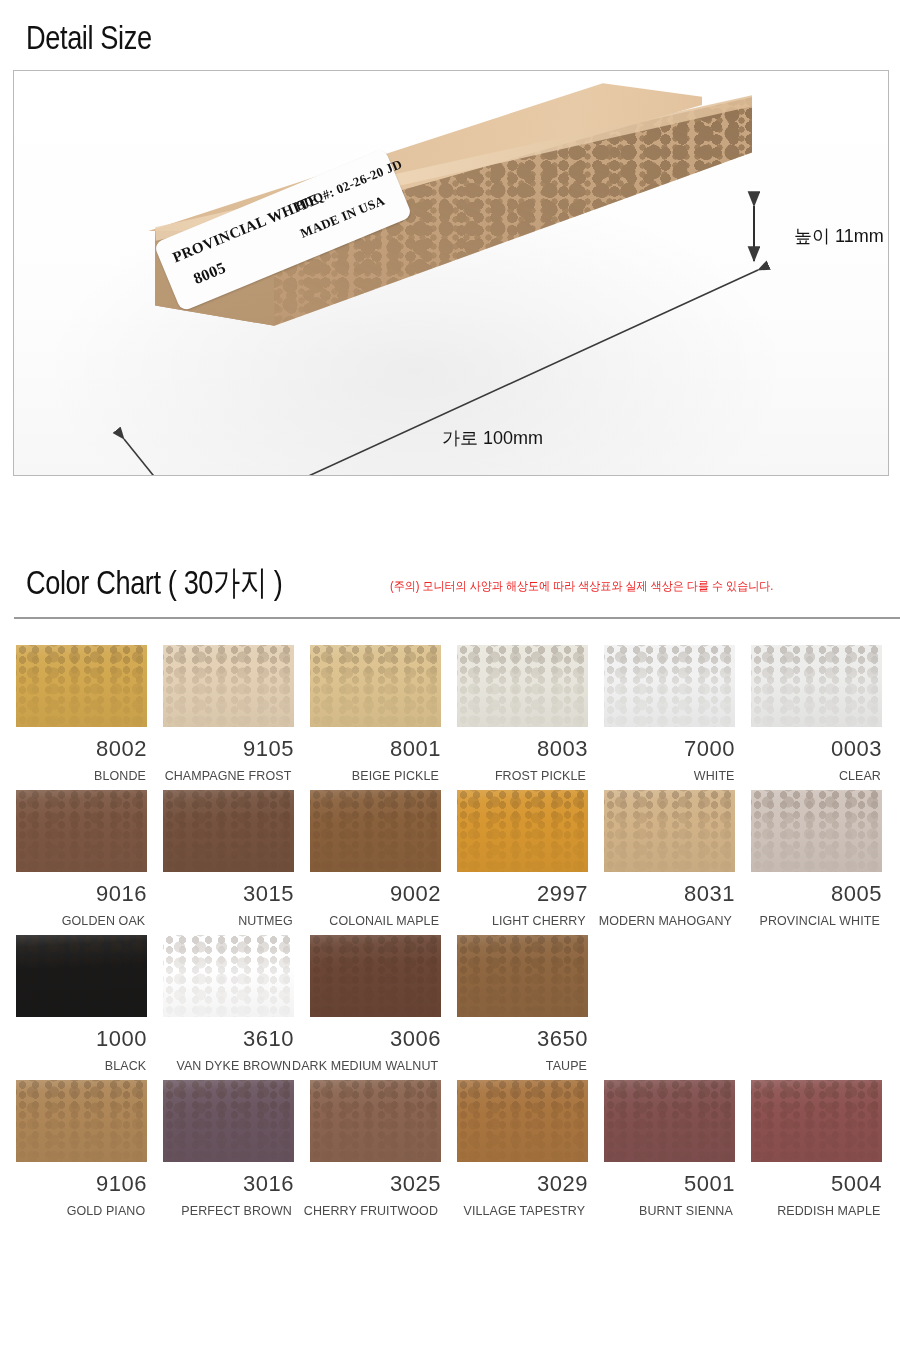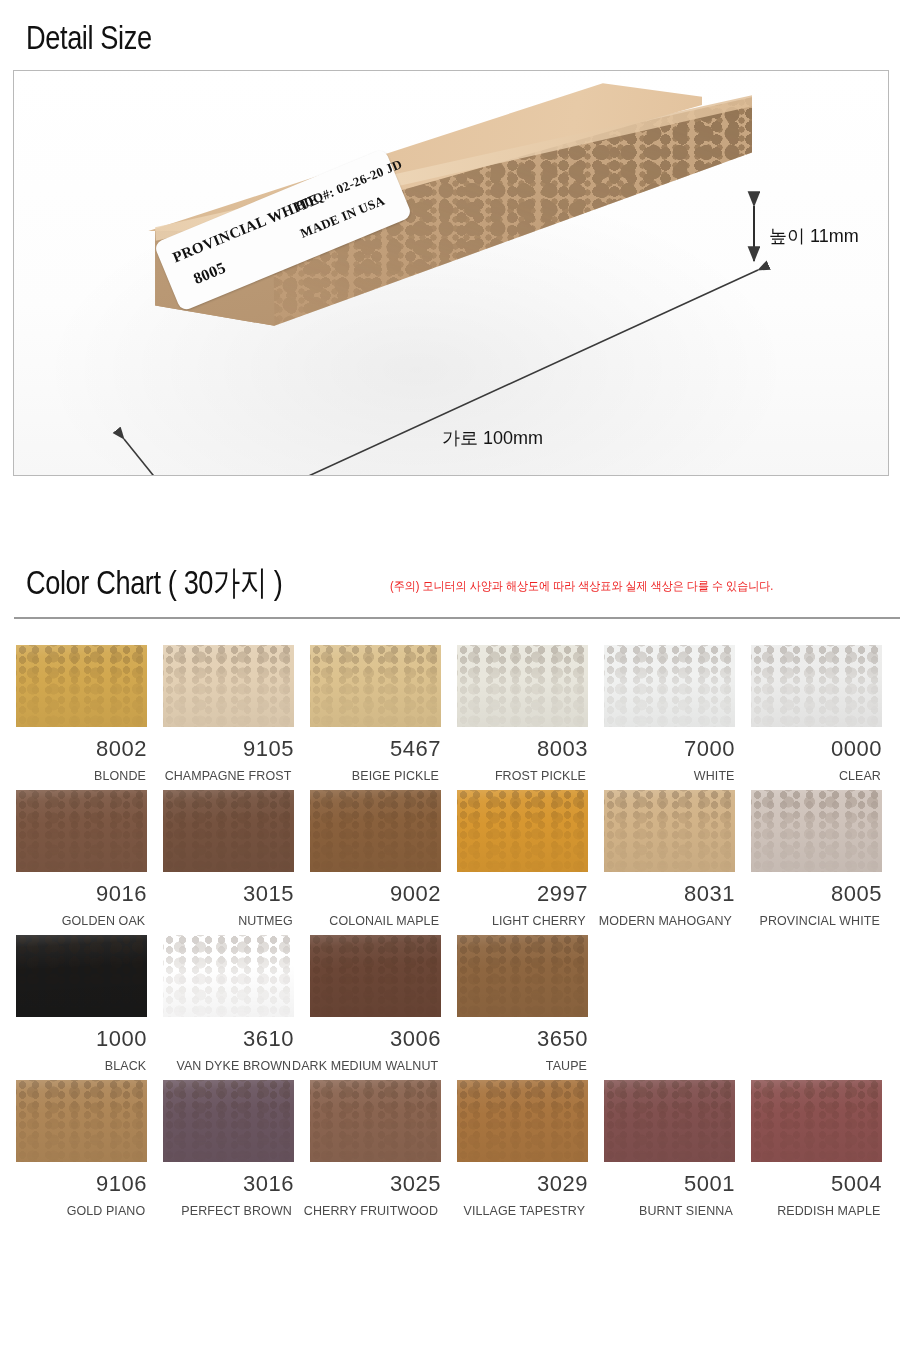--- a/index.html
+++ b/index.html
@@ -155,21 +155,21 @@
   #lbl-code  { left: 24px;  top: 40px; font-size: 16px; }
   #lbl-made  { left: 140px; top: 40px; font-size: 13px; }
 
   
   .dim-label {
     position: absolute;
     font-size: 18px;
     color: #141414;
     white-space: nowrap;
   }
-  #dim-height-label { left: 755px; top: 153px; }
+  #dim-height-label { left: 780px; top: 153px; }
   #dim-width-label  { left: 428px; top: 355px; }
   #dim-svg {
     position: absolute;
     left: 0; top: 0;
     width: 900px; height: 500px;
     pointer-events: none;
   }
 
   
   #color-grid {
@@ -300,21 +300,21 @@
           <div class="sheen"></div>
         </div>
         <div class="swatch-code">9105</div>
         <div class="swatch-name">CHAMPAGNE FROST</div>
       </div>
       <div class="swatch-cell">
         <div class="swatch-chip" style="background: rgb(220, 194, 142);">
           <div class="grain"></div>
           <div class="sheen"></div>
         </div>
-        <div class="swatch-code">5467</div>
+        <div class="swatch-code">8001</div>
         <div class="swatch-name">BEIGE PICKLE</div>
       </div>
       <div class="swatch-cell">
         <div class="swatch-chip" style="background: rgb(232, 230, 220);">
           <div class="grain"></div>
           <div class="sheen"></div>
         </div>
         <div class="swatch-code">8003</div>
         <div class="swatch-name">FROST PICKLE</div>
       </div>
@@ -324,21 +324,21 @@
           <div class="sheen"></div>
         </div>
         <div class="swatch-code">7000</div>
         <div class="swatch-name">WHITE</div>
       </div>
       <div class="swatch-cell">
         <div class="swatch-chip" style="background: rgb(236, 236, 235);">
           <div class="grain"></div>
           <div class="sheen"></div>
         </div>
-        <div class="swatch-code">0000</div>
+        <div class="swatch-code">0003</div>
         <div class="swatch-name">CLEAR</div>
       </div>
     </div>
     <div class="swatch-row">
       <div class="swatch-cell">
         <div class="swatch-chip" style="background: rgb(124, 87, 67);">
           <div class="grain"></div>
           <div class="sheen"></div>
         </div>
         <div class="swatch-code">9016</div>

